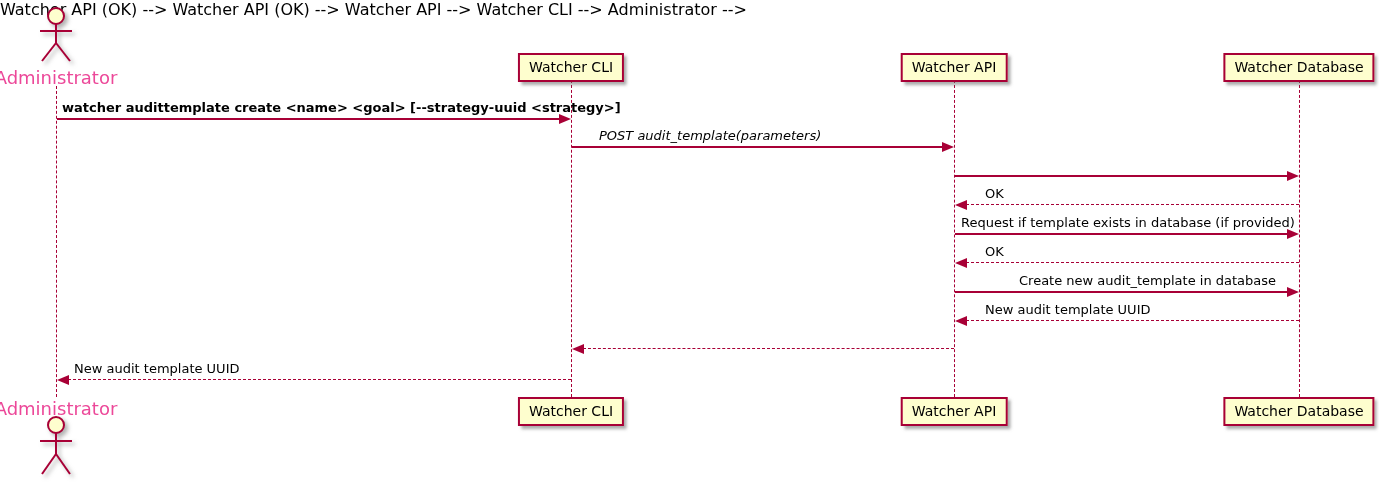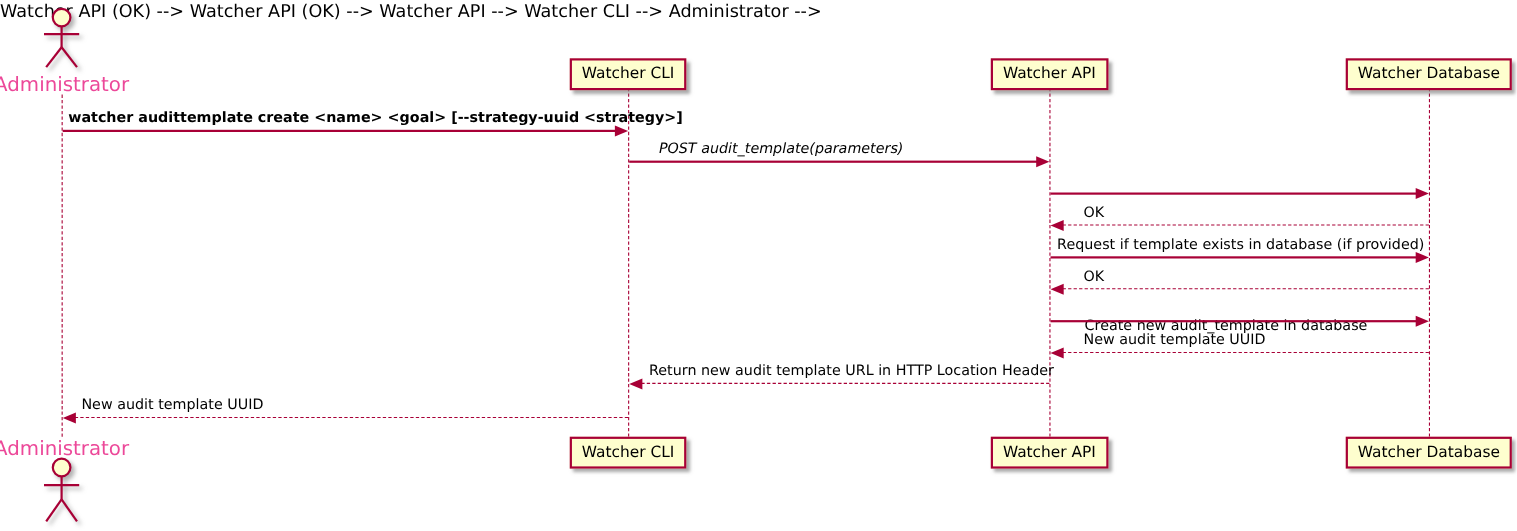--- a/index.html
+++ b/index.html
@@ -128,31 +128,30 @@
   <div class="msg-label" style="left:961px; top:215px;">Request if template exists in database (if provided)</div>
   <div class="msg-line-solid" style="left:955px; top:233px; width:333px;"></div>
   <div class="head-right" style="left:1287px; top:229px;"></div>
 
    Watcher API (OK) --&gt;
   <div class="msg-label" style="left:985px; top:244px;">OK</div>
   <div class="msg-line-dashed" style="left:966px; top:262px; width:333px;"></div>
   <div class="head-left" style="left:955px; top:258px;"></div>
 
   
-  <div class="msg-label" style="left:986px; top:273px;margin-top:16px;">Create new audit_template in database</div>
+  <div class="msg-label" style="left:1019px; top:273px;">Create new audit_template in database</div>
   <div class="msg-line-solid" style="left:955px; top:291px; width:333px;"></div>
   <div class="head-right" style="left:1287px; top:287px;"></div>
 
    Watcher API --&gt;
   <div class="msg-label" style="left:985px; top:302px;">New audit template UUID</div>
   <div class="msg-line-dashed" style="left:966px; top:320px; width:333px;"></div>
   <div class="head-left" style="left:955px; top:316px;"></div>
 
    Watcher CLI --&gt;
-  <div class="msg-label" style="left:590px; top:330px;">Return new audit template URL in HTTP Location Header</div>
   <div class="msg-line-dashed" style="left:583px; top:348px; width:371px;"></div>
   <div class="head-left" style="left:572px; top:344px;"></div>
 
    Administrator --&gt;
   <div class="msg-label" style="left:74px; top:361px;">New audit template UUID</div>
   <div class="msg-line-dashed" style="left:68px; top:379px; width:503px;"></div>
   <div class="head-left" style="left:57px; top:375px;"></div>
 
   
   <div class="participant-box" style="left:571px; top:397px;">Watcher CLI</div>

